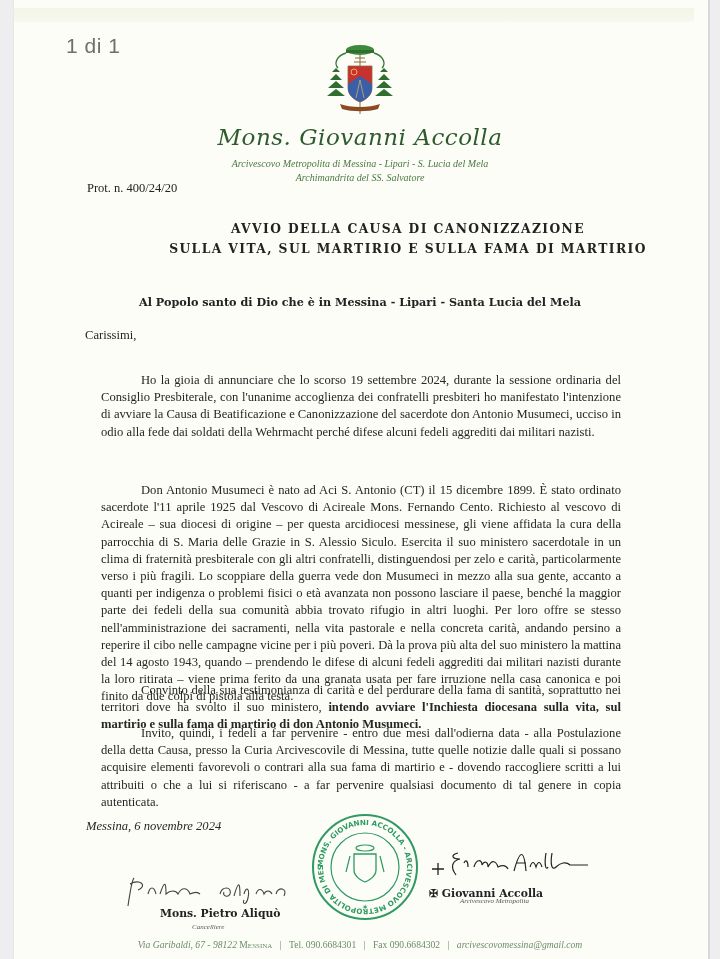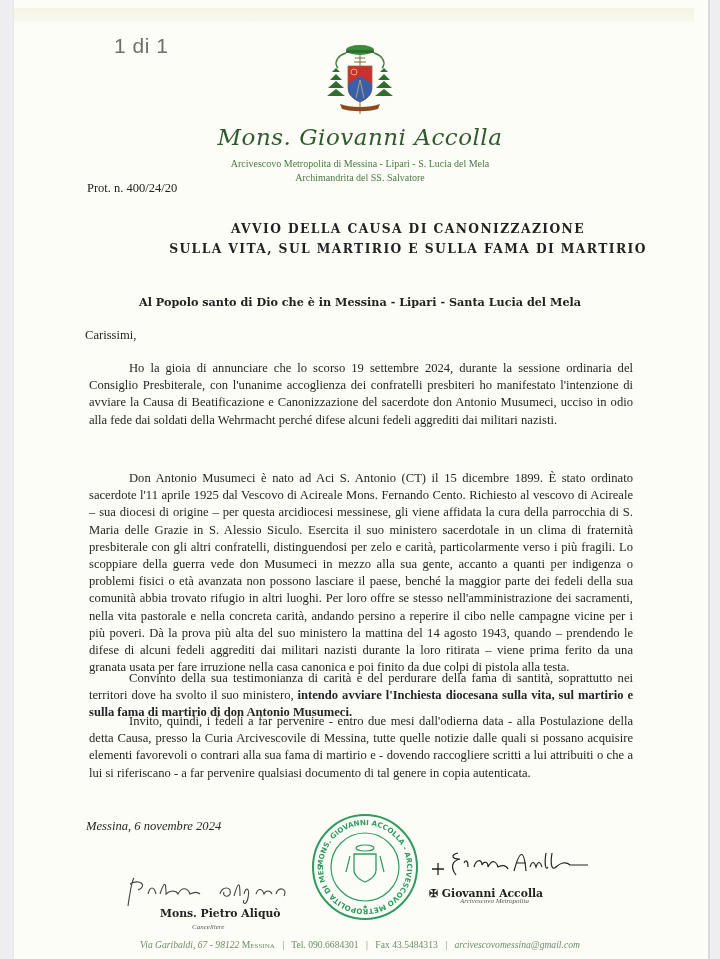--- a/index.html
+++ b/index.html
@@ -15,31 +15,31 @@
     box-shadow: 0 0 2px rgba(0,0,0,0.08);
   }
   .topband {
     position: absolute; left: 14px; top: 8px; width: 680px; height: 14px;
     background: linear-gradient(#f3f4e4, #f7f8ee);
     opacity: 0.9;
   }
   .pagecount {
     position: absolute; left: 66px; top: 34px;
     font-family: "Liberation Sans", sans-serif;
-    font-size: 21px; color: #6f6f6f; letter-spacing: 0.5px; margin-left: 48px;
+    font-size: 21px; color: #6f6f6f; letter-spacing: 0.5px;
   }
   .crest { position: absolute; left: 322px; top: 42px; width: 76px; height: 76px; }
   .hdr-name {
     position: absolute; left: 0; width: 720px; top: 124px; text-align: center;
     font-family: "DejaVu Serif", serif; font-style: italic;
     font-size: 23px; color: #2f5a2e; letter-spacing: 0.5px;
   }
   .hdr-sub1, .hdr-sub2 {
     position: absolute; left: 0; width: 720px; text-align: center;
-    font-family: "Liberation Serif", serif; 
+    font-family: "Liberation Serif", serif; font-style: italic;
     font-size: 10px; color: #4a7a44;
   }
   .hdr-sub1 { top: 158px; }
   .hdr-sub2 { top: 172px; }
   .prot {
     position: absolute; left: 87px; top: 181px;
     font-family: "Liberation Serif", serif; font-size: 12.5px; color: #222;
   }
   .title {
     position: absolute; left: 0; width: 720px; top: 219px; text-align: center;
@@ -49,21 +49,21 @@
   .addressee {
     position: absolute; left: 0; width: 720px; top: 295px; text-align: center;
     font-family: "DejaVu Serif", serif; font-weight: bold;
     font-size: 11.2px; color: #222;
   }
   .body {
     position: absolute; left: 85px; width: 552px;
     font-family: "Liberation Serif", serif; font-size: 12.6px; color: #262626;
     line-height: 17.2px; text-align: justify;
   }
-  .body p { margin: 4px; text-indent: 40px; }
+  .body p { margin: 16px; text-indent: 40px; }
   .greeting { top: 327px; }
   .p1 { top: 356px; }
   .p2 { top: 466px; }
   .p3 { top: 666px; }
   .p4 { top: 709px; }
   .body b { font-weight: bold; }
   .place-date {
     position: absolute; left: 86px; top: 819px;
     font-family: "Liberation Serif", serif; font-style: italic;
     font-size: 12.6px; color: #262626;
@@ -196,16 +196,16 @@
 <div class="sign-left-role">Cancelliere</div>
 
 <div class="sign-right-name">✠ Giovanni Accolla</div>
 <div class="sign-right-role">Arcivescovo Metropolita</div>
 
 <div class="footer">
   <span class="it">Via Garibaldi, 67 - 98122 </span><span class="sc">Messina</span>
   <span class="sep">|</span>
   <span>Tel. 090.6684301</span>
   <span class="sep">|</span>
-  <span>Fax 43.5484313</span>
+  <span>Fax 090.6684302</span>
   <span class="sep">|</span>
   <span class="it">arcivescovomessina@gmail.com</span>
 </div>
 
 </body></html>

